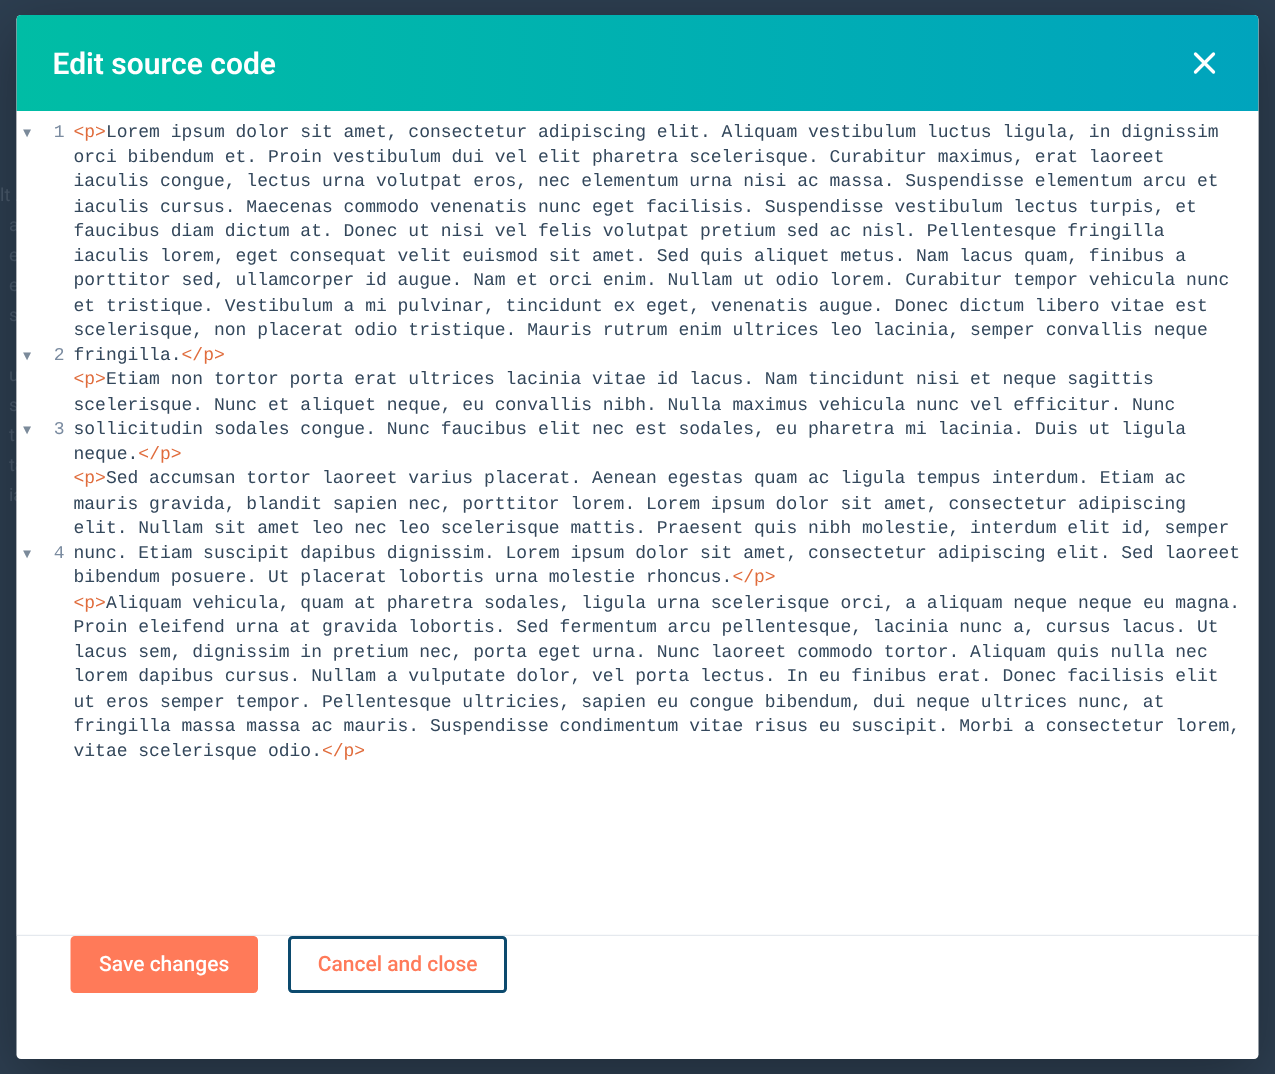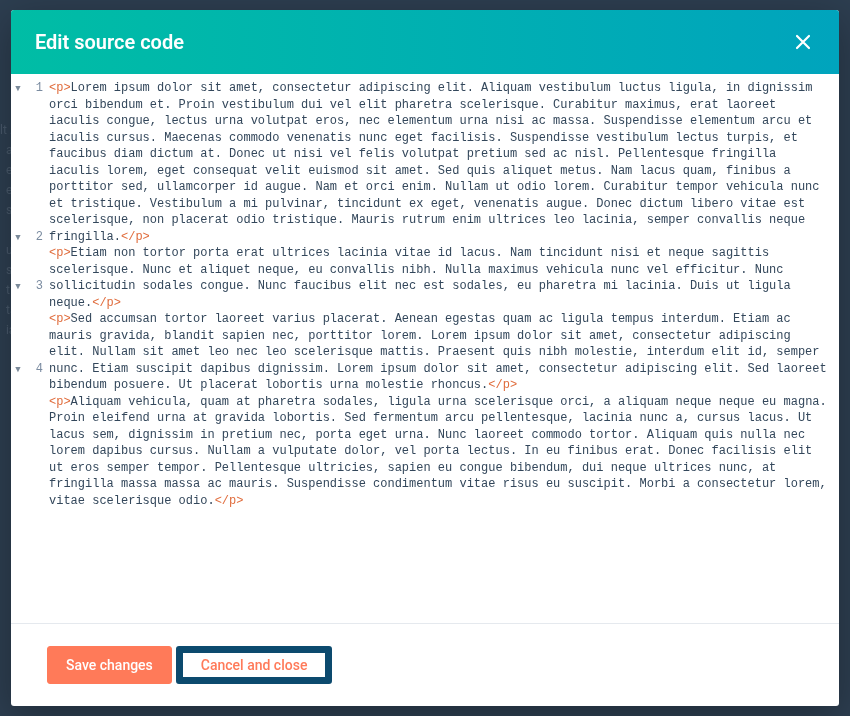--- a/index.html
+++ b/index.html
@@ -117,23 +117,22 @@
   .code .line {
     display: block;
   }
   .tag { color: #e06c3c; }
   .ctag { color: #e06c3c; }
 
   .modal-footer {
     height: 82px;
     border-top: 1px solid #e5e9ee;
     display: flex;
-    align-items: center;
     padding: 0 36px;
-    gap: 4px;
+    gap: 20px;
   }
 
   .btn {
     height: 38px;
     padding: 0 18px;
     border-radius: 3px;
     font-size: 14px;
     font-weight: 500;
     display: inline-flex;
     align-items: center;
@@ -142,21 +141,21 @@
     box-sizing: border-box;
   }
   .btn-primary {
     background: #ff7a59;
     color: #fff;
     border: 1px solid #ff7a59;
   }
   .btn-secondary {
     background: #fff;
     color: #ff7a59;
-    border: 7px solid #0c4a6e;
+    border: 2px solid #0c4a6e;
   }
 </style>
 </head>
 <body>
 
 <div class="bg-noise" aria-hidden="true">
 lt ................................................................................................................nt
   a e ..............................................................................................................nag
   e .................................................................................................................e
   e .................................................................................................................e

